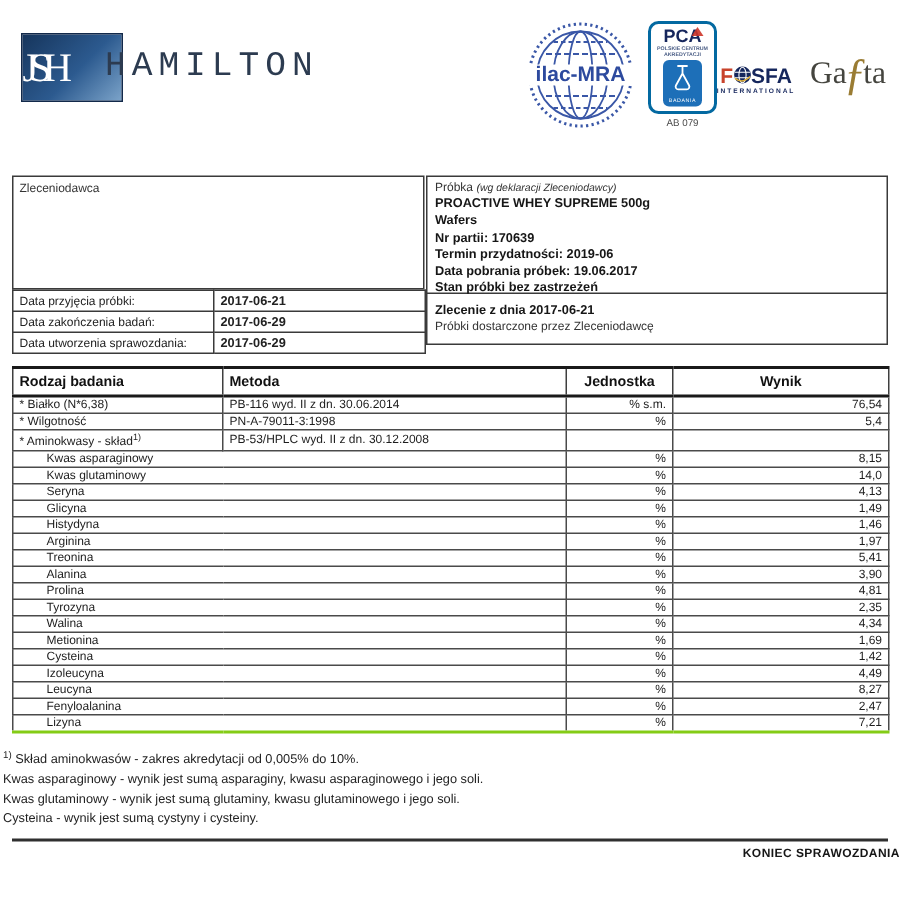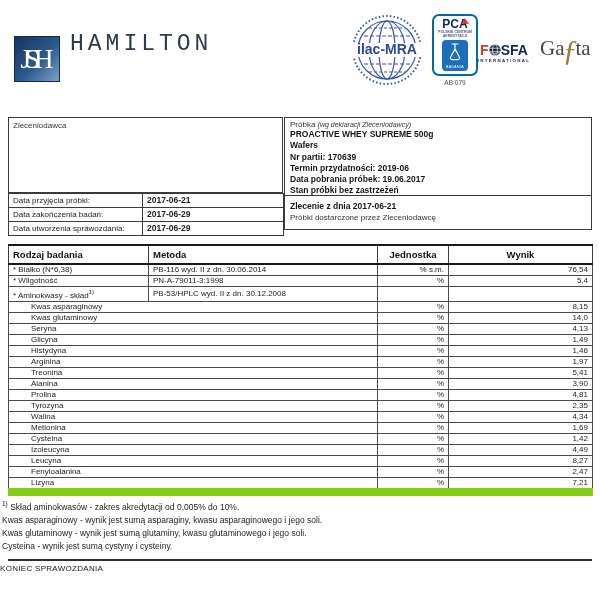--- a/index.html
+++ b/index.html
@@ -1,24 +1,24 @@
 <!DOCTYPE html>
 <html><head>
 <meta charset="utf-8">
 <style>
   * { box-sizing: border-box; margin: 0; padding: 0; }
   html,body { width:600px; height:600px; background:#fff; }
   body { font-family:"Liberation Sans", sans-serif; color:#222; position:relative; }
   .page { position:absolute; inset:0; background:#fff; overflow:hidden; }
 
   
-  .jsh-square { position:absolute; left:14px; top:36px; width:46px; height:46px;
+  .jsh-square { position:absolute; left:14px; top:22px; width:68px; height:46px;
     background:linear-gradient(135deg,#16355c 0%, #2c5a8f 55%, #7ba3c9 100%);
     border:1px solid #12294a; color:#fff; font-family:"Liberation Serif", serif;
-    font-size:27px; text-align:center; line-height:44px; letter-spacing:-6px; padding-right:6px; }
+    font-size:27px; text-align:left; line-height:44px; letter-spacing:-6px; padding-right:6px; }
   .brand { position:absolute; left:70px; top:31px; font-family:Liberation Mono, monospace;
     font-size:23px; color:#2c3b50; letter-spacing:4px; }
 
   .ilac { position:absolute; left:350px; top:13px; width:74px; height:74px; }
 
   .pca-badge { position:absolute; left:432px; top:14px; width:46px; height:62px;
     border:2px solid #0369a1; border-radius:7px; text-align:center; background:#fff; }
   .pca-title { font-size:12px; font-weight:bold; color:#15265c; line-height:12px; margin-top:2px; position:relative; }
   .pca-tri { position:absolute; right:7px; top:0; width:0; height:0;
     border-left:4px solid transparent; border-right:4px solid transparent; border-bottom:6px solid #cd3529; opacity:.9; }
@@ -61,31 +61,31 @@
   .delivery-line { font-size:8px; color:#333; margin-top:2px; }
 
   
   .results { position:absolute; left:8px; top:244px; width:584px; border-collapse:collapse; table-layout:fixed; }
   .results th { border:1px solid #3f3f3f; border-top:2px solid #191919; border-bottom:2px solid #191919;
     font-size:9.5px; height:19px; padding:0 4px; color:#111; }
   .results th.l { text-align:left; }
   .results th.c { text-align:center; }
   .results td { border:1px solid #4a4a4a; font-size:8px; height:10px; line-height:10px; padding:0 4px;
     white-space:nowrap; overflow:hidden; color:#1d1d1d; }
-  .results tbody tr:last-child td { border-bottom:8px solid #84cc16; }
+  .results tbody tr:last-child td { border-bottom:2px solid #84cc16; }
   .results td.amino { padding-left:22px; }
   .results td.ctr { text-align:right; }
   .rsup { font-size:6px; vertical-align:super; }
 
   
   .footnotes { position:absolute; left:2px; top:497px; font-size:8.5px; line-height:13px; color:#222; }
   .footnotes sup { font-size:6.5px; }
   .end-rule { position:absolute; left:8px; top:559px; width:584px; border-top:2px solid #2f2f2f; }
-  .end-label { position:absolute; top:564px; left:0; width:600px; text-align:left;
-    font-size:8px; font-weight:normal; letter-spacing:.3px; color:#161616; }
+  .end-label { position:absolute; top:564px; left:0; width:600px; text-align:right;
+    font-size:8px; font-weight:bold; letter-spacing:.3px; color:#161616; }
 </style>
 </head>
 <body>
 
 <div class="page">
 
   <div class="jsh-square">
     <span>JSH</span>
   </div>
   <div class="brand">HAMILTON</div>

